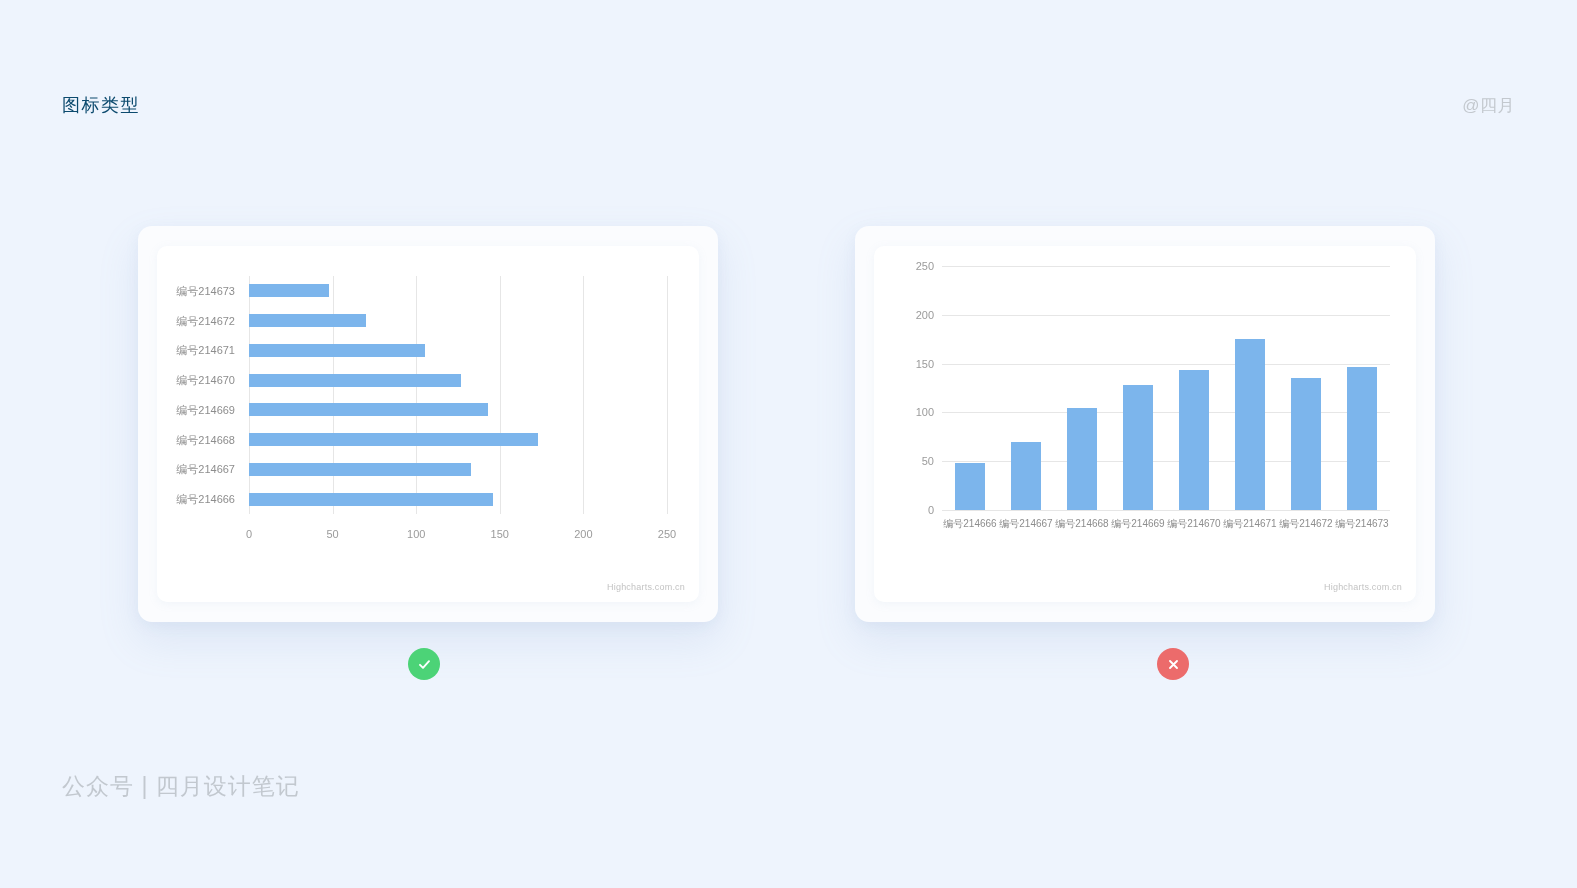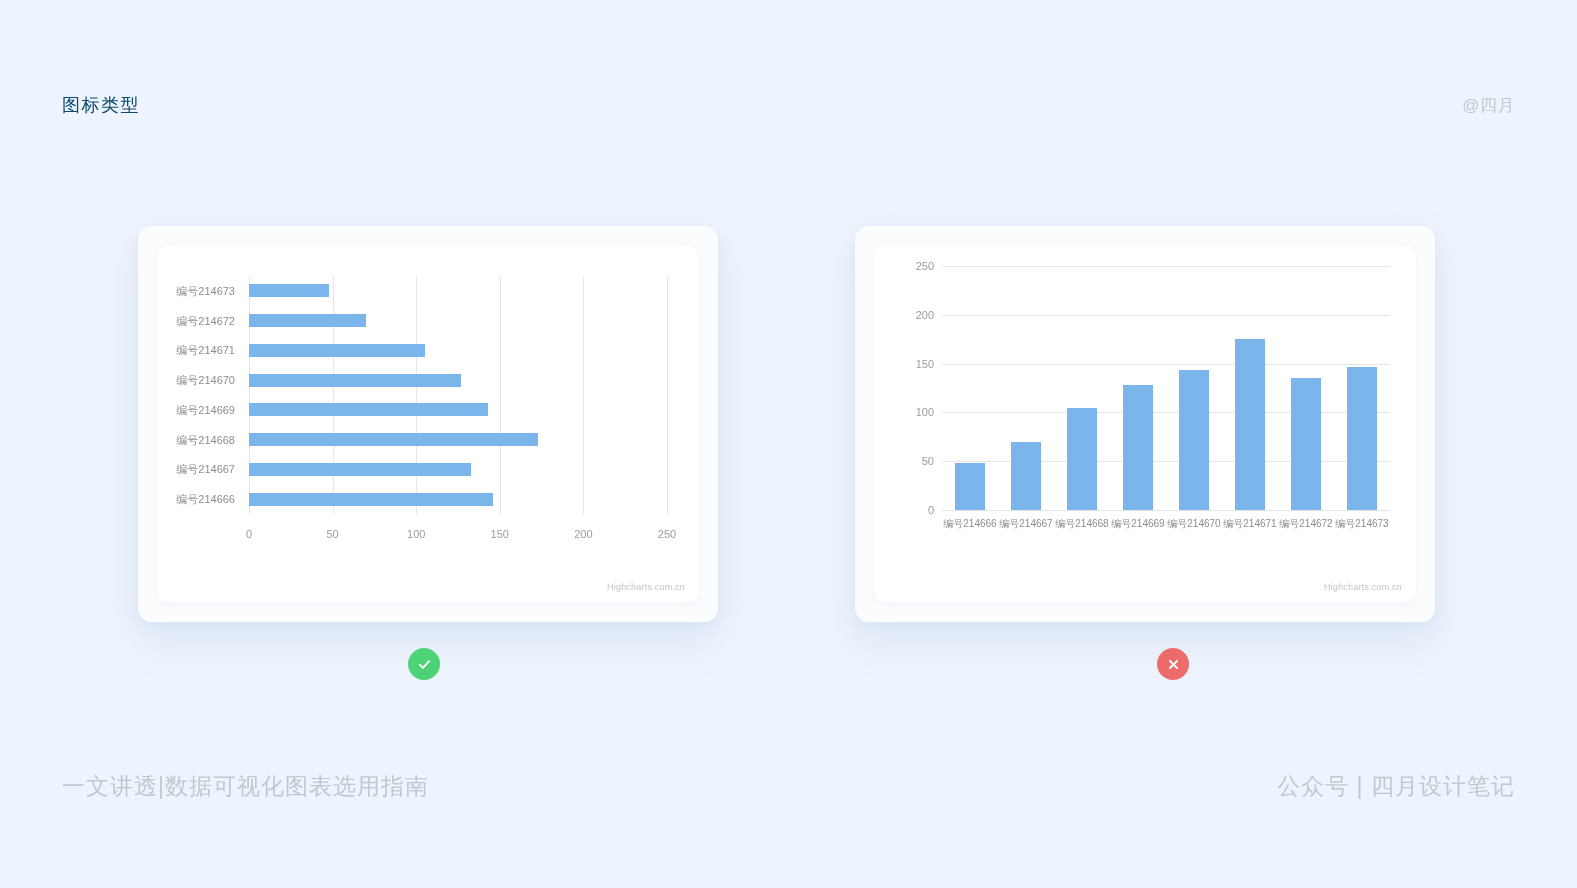--- a/index.html
+++ b/index.html
@@ -275,15 +275,14 @@
 
 <div class="badge badge-bad">
   <span>
     <svg width="15" height="15" viewBox="0 0 15 15" aria-hidden="true">
       <path d="M4 4 L11 11 M11 4 L4 11" fill="none" stroke="#ffffff" stroke-width="1.9" stroke-linecap="round"></path>
     </svg>
   </span>
 </div>
 
 <div class="page-footer">
-  <div class="footer-title">一文讲透|数据可视化图表选用指南</div>
   <div class="footer-account">公众号 | 四月设计笔记</div>
 </div>
 
 </body></html>

